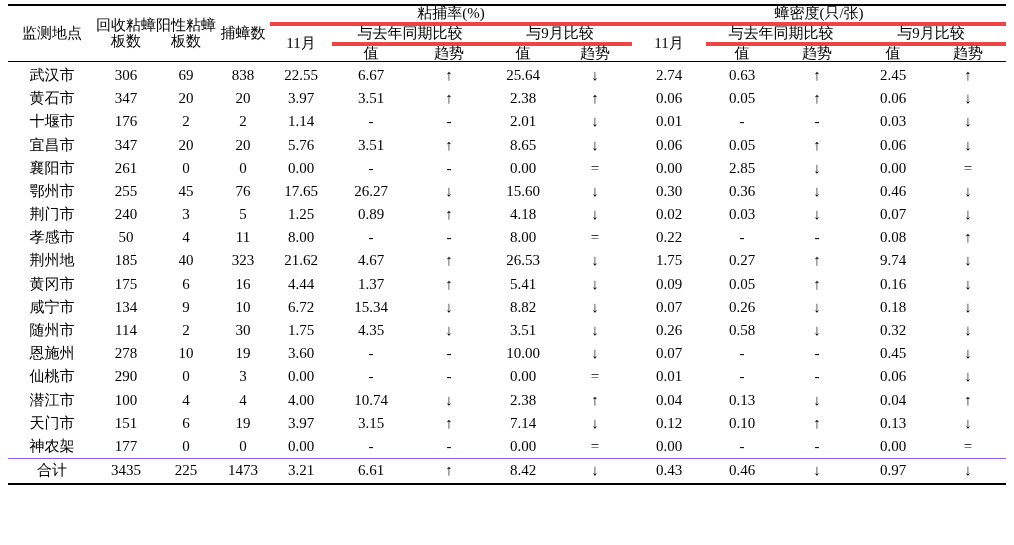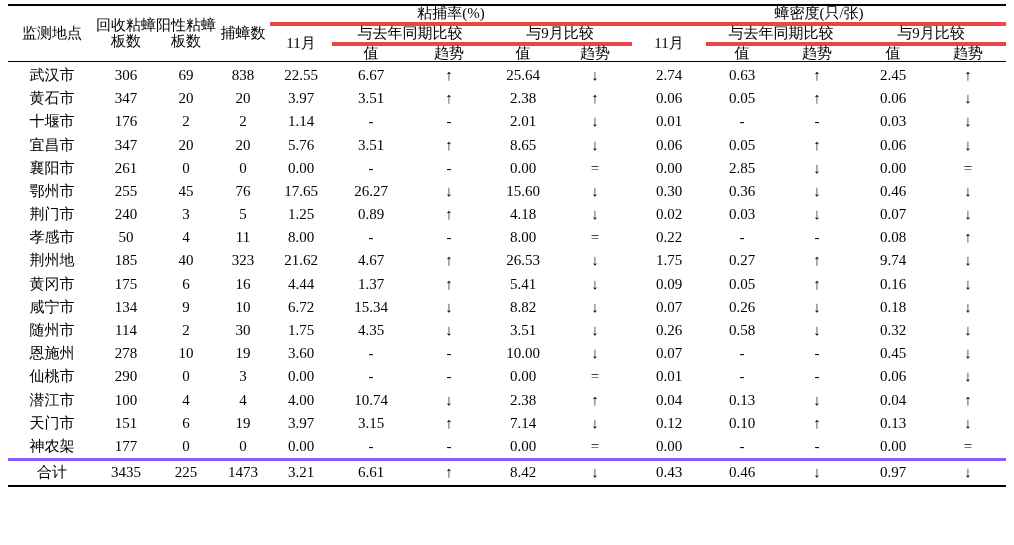--- a/index.html
+++ b/index.html
@@ -58,21 +58,21 @@
     font-size: 15px;
   }
   tbody tr:first-child td {
     padding-top: 2px;
     font-family: Liberation Serif, serif;
   }
   .name-col {
     text-align: center;
   }
   .total-row td {
-    border-top: 3px solid #8b5cf6;
+    border-top: 1px solid #8b5cf6;
   }
   .bottom-rule {
     border-bottom: 2px solid #000;
   }
   .arrow {
     font-size: 15px;
     line-height: 1;
   }
   
   col.c-name { width: 88px; }

